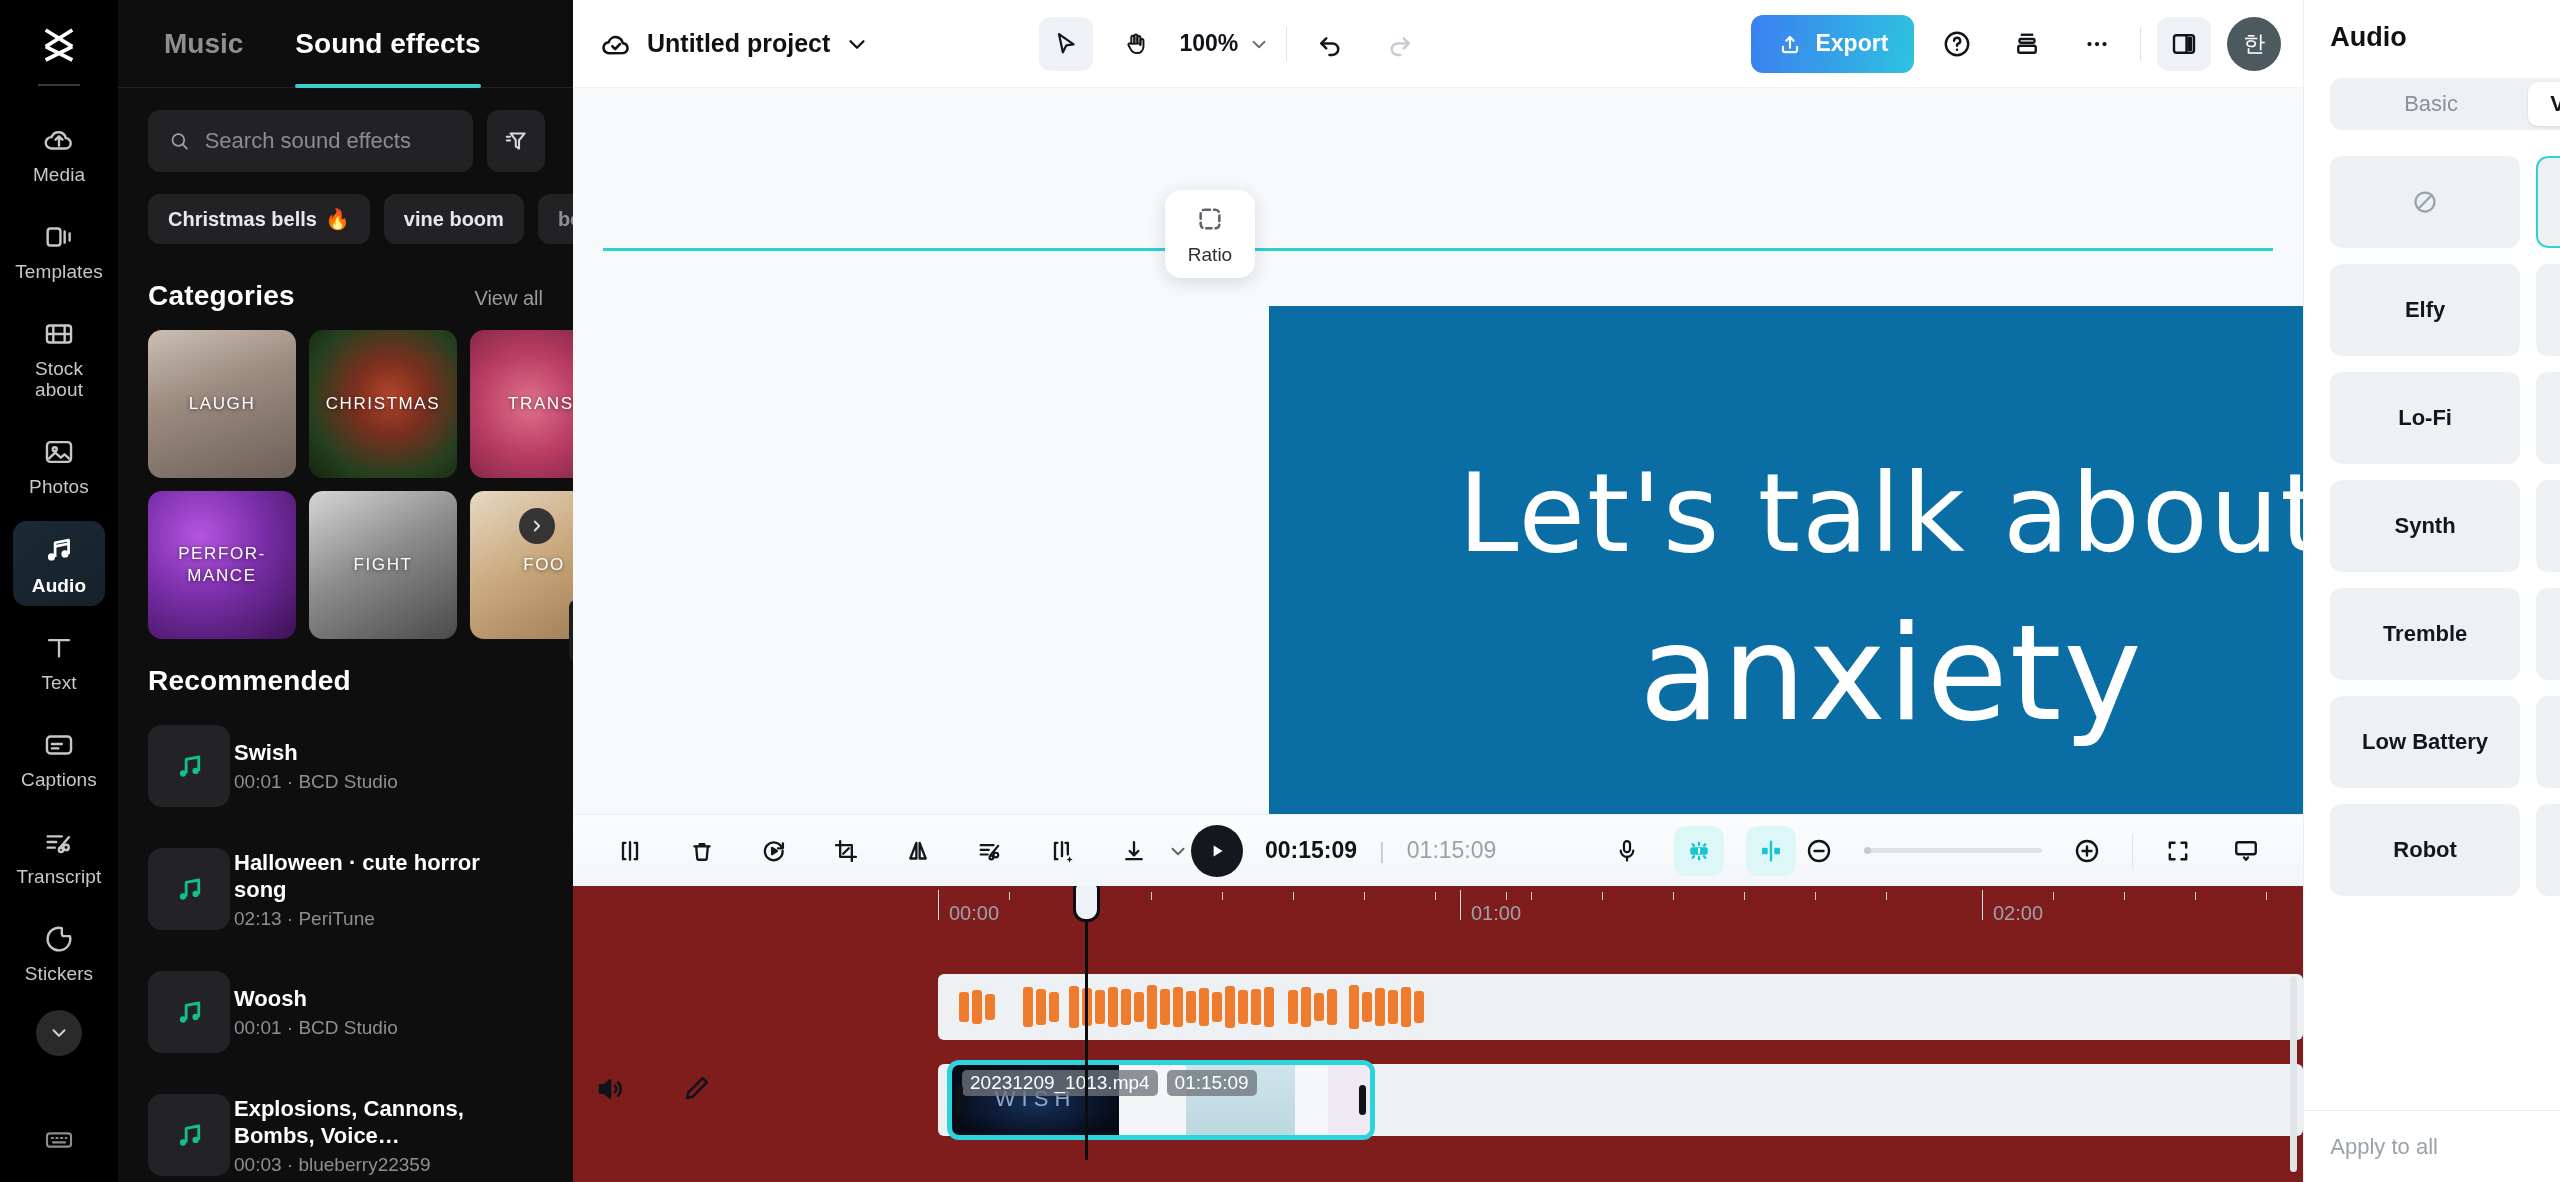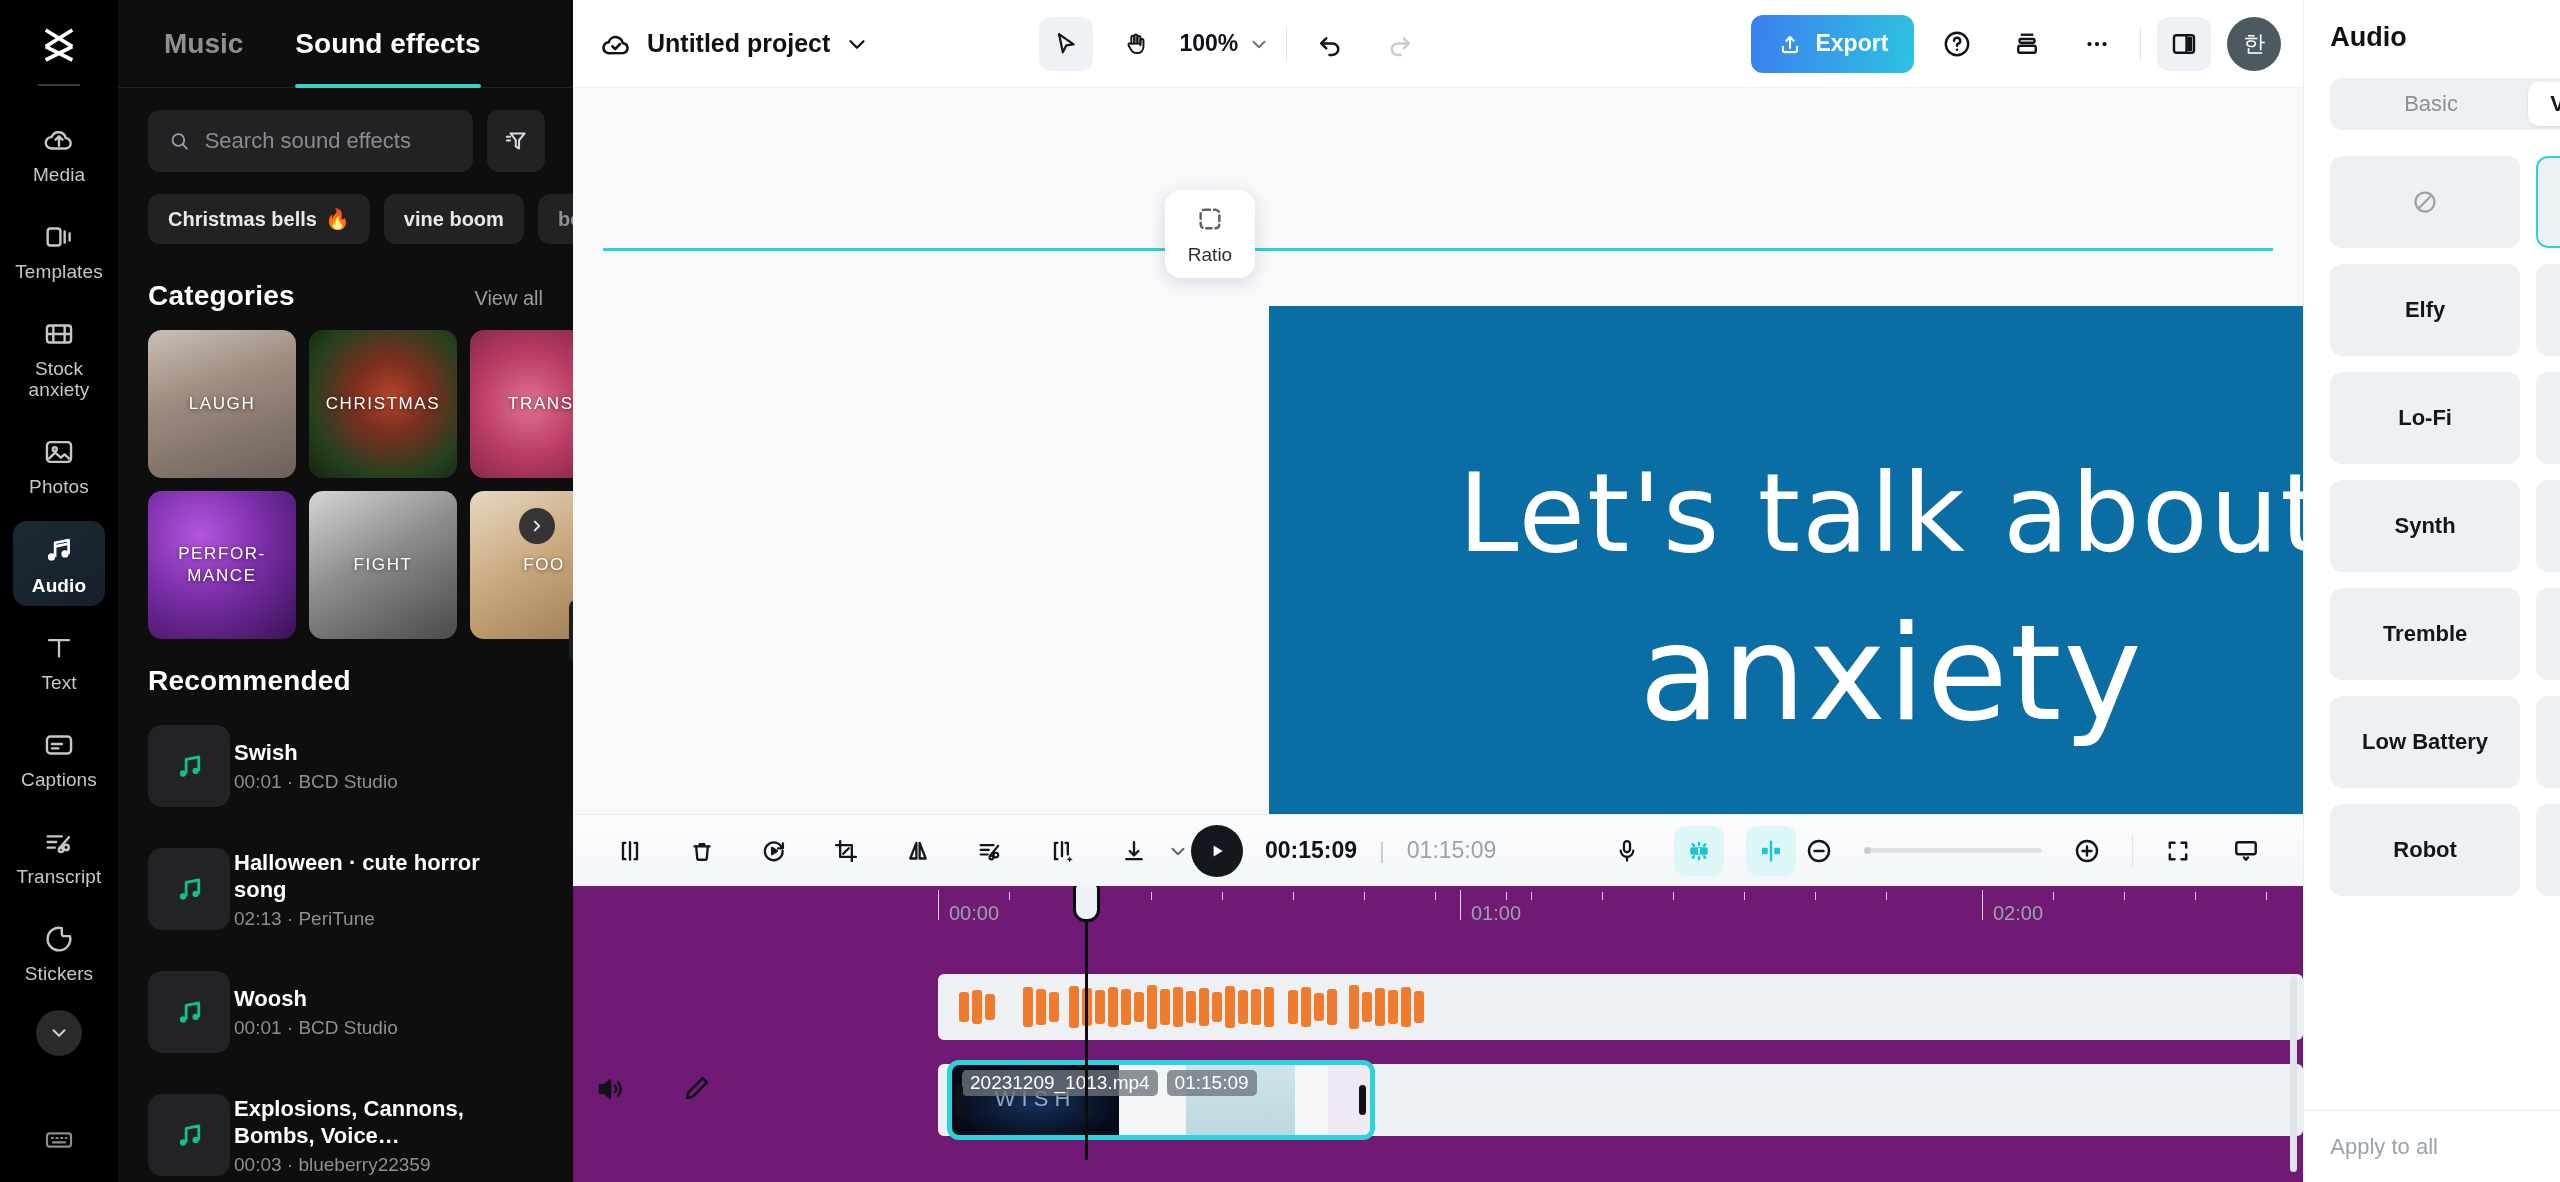--- a/index.html
+++ b/index.html
@@ -172,21 +172,21 @@
   .time-cur { font-size: 23px; font-weight: 700; color:#10141a; }
   .time-sep { color:#c3c9d0; font-size: 22px; }
   .time-tot { font-size: 23px; color:#9aa2ab; }
   .pt-chip { width: 50px; height: 50px; border-radius: 12px; display:flex; align-items:center; justify-content:center; cursor:pointer; }
   .pt-chip.tint { background:#ddf6f8; }
   .slider { width: 178px; height: 5px; background:#dde3e9; border-radius: 3px; position:relative; }
   .slider .knob { position:absolute; left: 0; top:-1px; width: 7px; height: 7px; border-radius:50%; background:#c3cad2; }
   .pt-right { display:flex; align-items:center; gap: 22px; }
 
   
-  .timeline { height: 296px; background:#701a75; position: relative; display:flex; }
+  .timeline { height: 296px; background:#7f1d1d; position: relative; display:flex; }
   .tl-gutter { width: 190px; flex: 0 0 190px; position: relative; }
   .tl-body { flex: 1; position: relative; overflow: hidden; }
   .ruler { height: 46px; position: relative; border-bottom: 0; }
   .tick { position:absolute; top: 6px; width: 1px; height: 8px; background:#ccd2d9; }
   .tick.major { height: 30px; top: 4px; background:#d6dbe1; }
   .tick-lbl { position:absolute; top: 16px; font-size: 20px; color:#9aa2ab; }
   .audio-track {
     position:absolute; left: 175px; right: 0; top: 88px; height: 66px; background:#eef1f4; border-radius: 6px;
   }
   .wave { position:absolute; left: 0; top: 6px; height: 54px; display:flex; align-items:center; gap: 3px; }
@@ -281,21 +281,21 @@
           <path d="M16 8v8M19.5 9.5v5"></path>
       </svg>
       <div class="lbl">Templates</div>
     </div>
 
     <div class="rail-item">
       <svg width="34" height="34" viewBox="0 0 24 24" fill="none" stroke="currentColor" stroke-width="1.7" stroke-linejoin="round">
         <rect x="3.5" y="6" width="17" height="12" rx="2"></rect>
           <path d="M8 6v12M16 6v12M3.5 12h17"></path>
       </svg>
-      <div class="lbl">Stock anxiety</div>
+      <div class="lbl">Stock about</div>
     </div>
 
     <div class="rail-item">
       <svg width="34" height="34" viewBox="0 0 24 24" fill="none" stroke="currentColor" stroke-width="1.7" stroke-linejoin="round">
         <rect x="3.5" y="5" width="17" height="14" rx="2.5"></rect>
           <circle cx="9" cy="10" r="1.4"></circle>
           <path d="M4.5 17l4.8-4.6 4 3.6 2.6-2.3 3.6 3.3"></path>
       </svg>
       <div class="lbl">Photos</div>
     </div>

